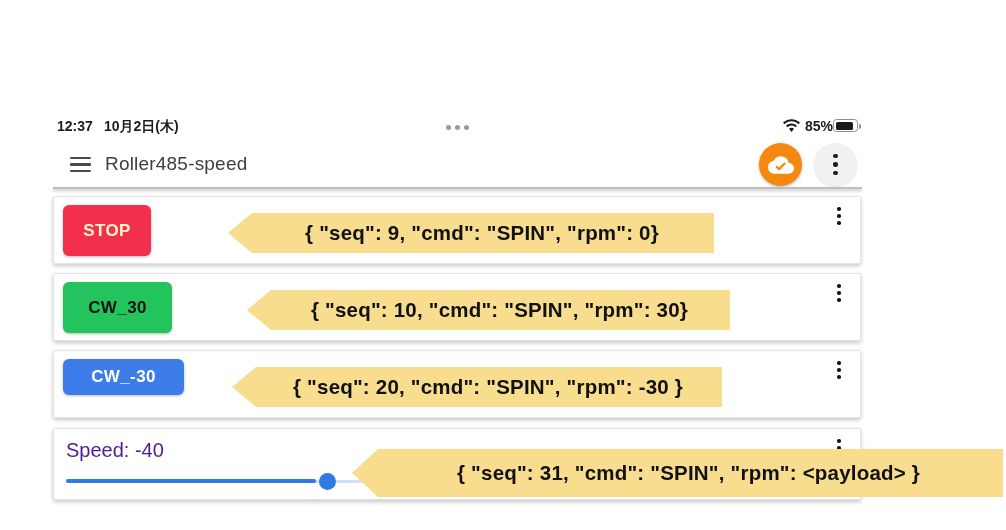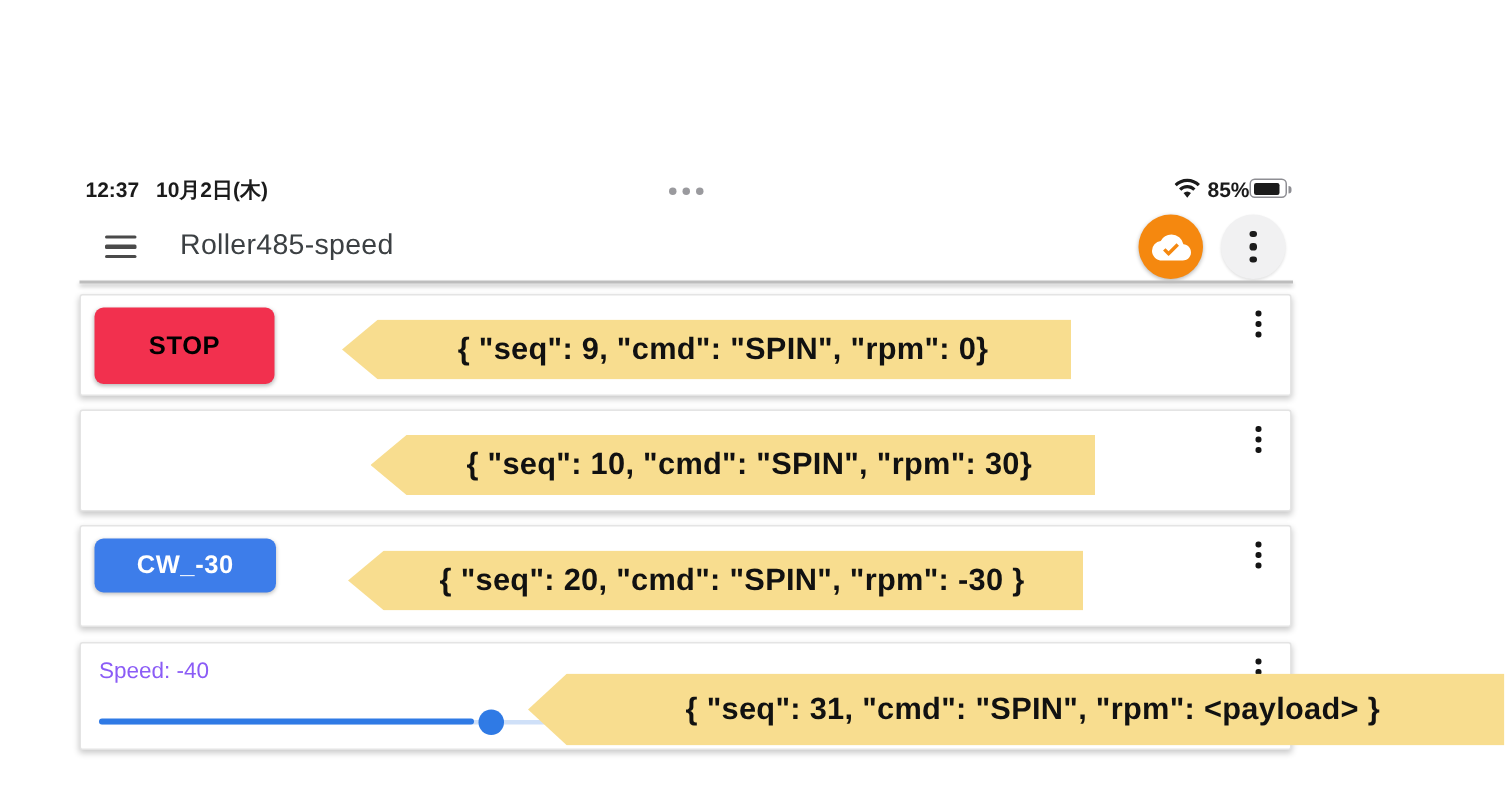--- a/index.html
+++ b/index.html
@@ -26,21 +26,21 @@
   .st-batt { position:absolute; left:833px; top:7px; width:25px; height:13px;
     border:1px solid #8e8e93; border-radius:3.5px; padding:1.5px; }
   .st-batt .fill { width:85%; height:100%; background:#1b1b1b; border-radius:1.5px; }
   .st-batt .nub { position:absolute; right:-4px; top:3.5px; width:2.5px; height:5px;
     background:#8e8e93; border-radius:0 2px 2px 0; }
   
   .appbar { position:absolute; left:0; top:142px; width:1006px; height:46px; }
   .hamburger { position:absolute; left:70px; top:15px; width:21px; height:15px;
     display:flex; flex-direction:column; justify-content:space-between; cursor:pointer; }
   .hamburger i { display:block; height:2.4px; background:#4a4a4a; border-radius:1px; }
-  .app-title { position:absolute; left:105px; top:11px; font-size:19px; color:#3c4043; letter-spacing:0.2px;margin-left:15px; }
+  .app-title { position:absolute; left:105px; top:11px; font-size:19px; color:#3c4043; letter-spacing:0.2px; }
   .fab { position:absolute; left:759px; top:1px; width:43px; height:43px; border-radius:50%;
     background:#F5880F; display:flex; align-items:center; justify-content:center;
     box-shadow:0 1px 3px rgba(0,0,0,0.3); cursor:pointer; }
   .fab svg { width:26px; height:26px; }
   .appbar-kebab { position:absolute; left:814px; top:1px; width:43px; height:43px; border-radius:50%;
     background:#f1f1f2; box-shadow:0 1px 2px rgba(0,0,0,0.12);
     display:flex; flex-direction:column; align-items:center; justify-content:center; gap:4px; cursor:pointer; }
   .appbar-kebab i { width:4.5px; height:4.5px; border-radius:50%; background:#1b1b1b; }
   .divider { position:absolute; left:53px; top:187px; width:809px; height:2px;
     background:#bdbdbd; box-shadow:0 2px 3px rgba(0,0,0,0.25); }
@@ -51,25 +51,25 @@
   .card1 { top:196px; height:68px; }
   .card2 { top:273px; height:68px; }
   .card3 { top:350px; height:68px; }
   .card4 { top:428px; height:72px; }
   .kebab { position:absolute; right:17px; top:8px; display:flex; flex-direction:column;
     gap:3.5px; align-items:center; cursor:pointer; padding:2px; }
   .kebab i { width:3.6px; height:3.6px; border-radius:50%; background:#141414; }
   .tile-btn { position:absolute; left:9px; top:8px; border:none; border-radius:6px;
     font-family:"Liberation Sans", sans-serif; font-size:17px; font-weight:bold;
     letter-spacing:0.4px; cursor:pointer; box-shadow:0 1px 3px rgba(0,0,0,0.28); }
-  .btn-stop  { width:120px;  height:51px; color:#000000; }
+  .btn-stop  { width:88px;  height:51px; color:#fef9c3; }
   .btn-cw30  { width:109px; height:51px; color:#111111; }
   .btn-cwm30 { width:121px; height:36px; color:#ffffff; }
   
-  .slider-label { position:absolute; left:12px; top:10px; font-size:15px; color:#8b5cf6; }
+  .slider-label { position:absolute; left:12px; top:10px; font-size:20px; color:#4c1d95; }
   .slider { position:absolute; left:12px; top:43px; width:790px; height:18px; cursor:pointer; }
   .track-rest { position:absolute; left:0; top:8px; width:100%; height:3px;
     background:#cfe0f8; border-radius:2px; }
   .track-fill { position:absolute; left:0; top:7px; width:250px; height:4px;
     background:#2f7ae5; border-radius:2px; }
   .thumb { position:absolute; left:253px; top:1px; width:17px; height:17px;
     border-radius:50%; background:#2f7ae5; }
   
   .callout { position:absolute; background:#F8DD8F; display:flex; align-items:center;
     justify-content:center; z-index:5;
@@ -130,20 +130,21 @@
   <div class="card card1">
     <button class="tile-btn btn-stop" style="background-color: rgb(242, 48, 78);">STOP</button>
     <div class="kebab">
         <i></i>
         <i></i>
         <i></i>
       </div>
   </div>
 
   <div class="card card2">
+    <button class="tile-btn btn-cw30" style="background-color: rgb(35, 196, 94);">CW_30</button>
     <div class="kebab">
         <i></i>
         <i></i>
         <i></i>
       </div>
   </div>
 
   <div class="card card3">
     <button class="tile-btn btn-cwm30" style="background-color: rgb(61, 125, 234);">CW_-30</button>
     <div class="kebab">

